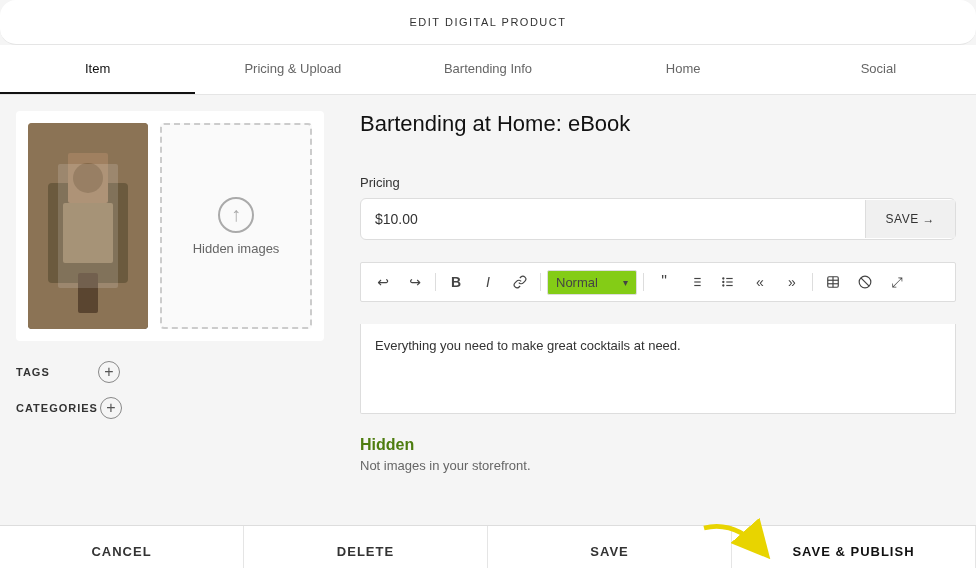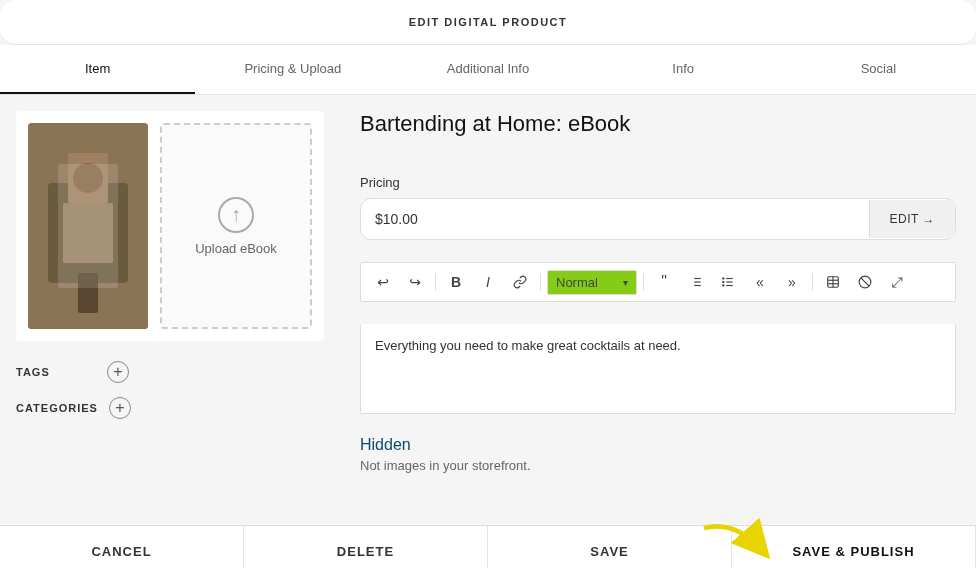--- a/index.html
+++ b/index.html
@@ -2,21 +2,21 @@
 <html><head>
   <meta charset="utf-8">
   <style>
     * { box-sizing: border-box; margin: 0; padding: 0; }
     body { font-family: -apple-system, BlinkMacSystemFont, 'Helvetica Neue', Arial, sans-serif; background: #f5f5f5; width: 976px; height: 568px; overflow: hidden; }
 
     .page-header {
       text-align: center;
       padding: 16px;
       font-size: 11px;
-      font-weight: 700;
+      font-weight: 400;
       letter-spacing: 1.5px;
       color: #333;
       background: #fff;
       border-bottom: 1px solid #e5e5e5;
       border-radius: 16px;
     }
 
     .tabs {
       display: flex;
       background: #fff;
@@ -122,21 +122,21 @@
     .meta-section {
       margin-top: 20px;
       display: flex;
       flex-direction: column;
       gap: 14px;
     }
 
     .meta-row {
       display: flex;
       align-items: center;
-      gap: 11px;
+      gap: 2px;
     }
 
     .meta-label {
       font-size: 11px;
       font-weight: 600;
       letter-spacing: 1px;
       color: #333;
       min-width: 80px;
     }
 
@@ -180,21 +180,21 @@
       font-size: 13px;
       color: #333;
       font-weight: 400;
     }
 
     .price-row {
       display: flex;
       align-items: center;
       border: 1px solid #ddd;
       background: #fff;
-      border-radius: 11px;
+      border-radius: 6px;
     }
 
     .price-input {
       flex: 1;
       padding: 12px 14px;
       font-size: 14px;
       color: #333;
       border: none;
       outline: none;
       background: transparent;
@@ -270,22 +270,22 @@
     }
 
     .hidden-section {
       display: flex;
       flex-direction: column;
       gap: 4px;
     }
 
     .hidden-title {
       font-size: 16px;
-      color: #0c4a6e;
-      font-weight: 400;
+      color: #4d7c0f;
+      font-weight: 700;
     }
 
     .hidden-subtitle {
       font-size: 13px;
       color: #666;
     }
 
     .bottom-bar {
       display: flex;
       height: 52px;
@@ -325,22 +325,22 @@
     }
   </style>
 </head>
 <body>
 
 <div class="page-header">EDIT DIGITAL PRODUCT</div>
 
 <div class="tabs">
   <div class="tab active">Item</div>
   <div class="tab">Pricing &amp; Upload</div>
-  <div class="tab">Additional Info</div>
-  <div class="tab">Info</div>
+  <div class="tab">Bartending Info</div>
+  <div class="tab">Home</div>
   <div class="tab">Social</div>
 </div>
 
 <div class="main-content">
 
   <div class="left-panel">
 
     <div class="images-area">
       <div class="product-image">
         <div class="bartending-img">
@@ -350,21 +350,21 @@
             <rect x="20" y="60" width="80" height="100" fill="#6b5a3e" rx="4"></rect>
             <rect x="35" y="80" width="50" height="60" fill="#c4a882" rx="2" opacity="0.5"></rect>
             <rect x="40" y="30" width="40" height="50" fill="#a08060" rx="2"></rect>
             <circle cx="60" cy="55" r="15" fill="#7a6040" opacity="0.7"></circle>
             <rect x="50" y="150" width="20" height="40" fill="#5a4530" rx="2"></rect>
           </svg>
         </div>
       </div>
       <div class="upload-box">
         <div class="upload-icon">↑</div>
-        <div class="upload-text">Upload eBook</div>
+        <div class="upload-text">Hidden images</div>
       </div>
     </div>
 
     <div class="meta-section">
       <div class="meta-row">
         <span class="meta-label">TAGS</span>
         <button class="meta-add">+</button>
       </div>
       <div class="meta-row">
         <span class="meta-label">CATEGORIES</span>
@@ -374,21 +374,21 @@
   </div>
 
   <div class="right-panel">
 
     <div class="product-title">Bartending at Home: eBook</div>
 
     <div class="pricing-section">
       <div class="pricing-label">Pricing</div>
       <div class="price-row">
         <input class="price-input" type="text" value="$10.00" style="">
-        <button class="edit-button">EDIT →</button>
+        <button class="edit-button">SAVE →</button>
       </div>
     </div>
 
     <div class="toolbar">
       <button class="toolbar-btn">↩</button>
       <button class="toolbar-btn">↪</button>
       <div class="toolbar-separator"></div>
       <button class="toolbar-btn" style="font-weight:bold;">B</button>
       <button class="toolbar-btn" style="font-style:italic;">I</button>
       <button class="toolbar-btn">

